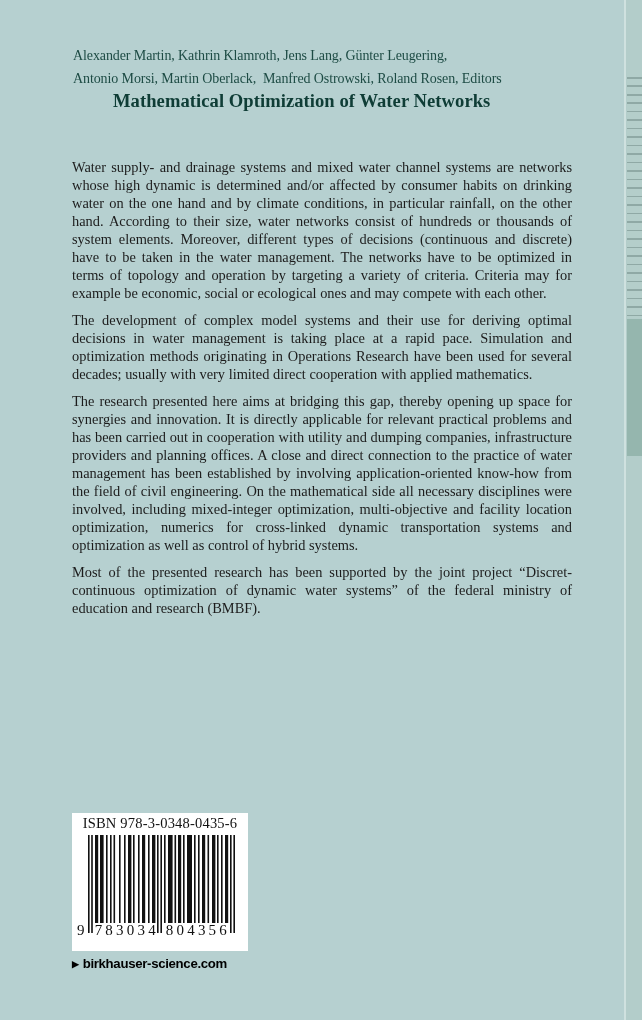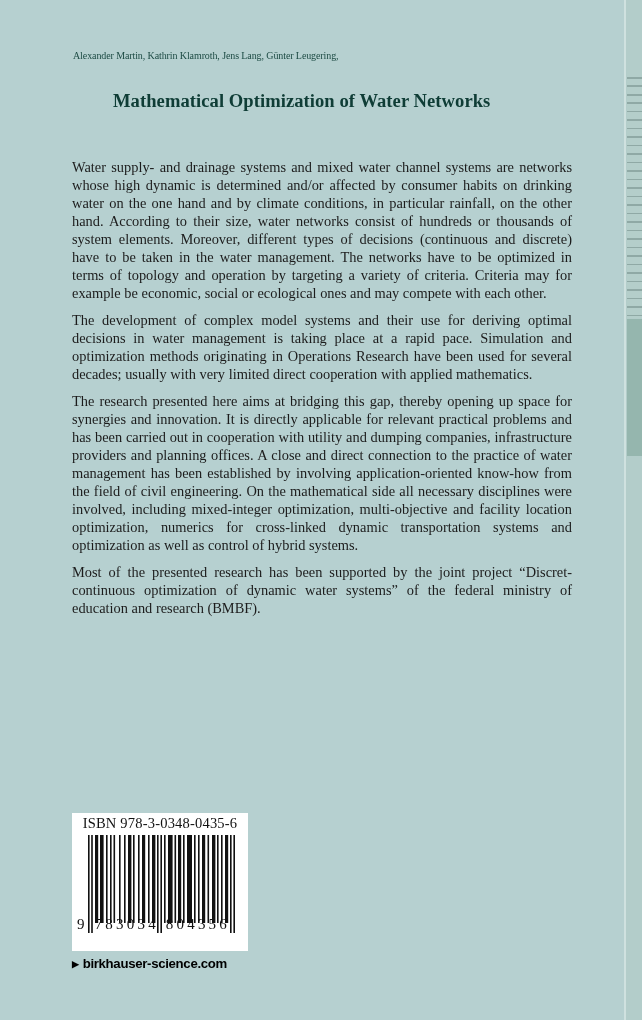--- a/index.html
+++ b/index.html
@@ -19,21 +19,21 @@
     position: absolute; left: 627px; top: 70px; width: 15px; height: 248px;
     background: repeating-linear-gradient(to bottom, #b4ceca 0px, #b4ceca 6.5px, #8fa9a5 6.5px, #8fa9a5 8.5px);
   }
   .spine-block {
     position: absolute; left: 627px; top: 319px; width: 15px; height: 137px;
     background: #95b6ae;
   }
   .authors {
     position: absolute; left: 73px; top: 44px; width: 520px;
     font-family: "Liberation Serif", serif;
-    font-size: 10px; line-height: 23px; color: #1d4b44;
+    font-size: 14px; line-height: 23px; color: #1d4b44;
     letter-spacing: -0.1px;
   }
   .title {
     position: absolute; left: 73px; top: 90px;
     font-family: "Liberation Serif", serif;
     font-weight: bold; font-size: 18.6px; color: #0f3d36;
     letter-spacing: 0.05px;
     margin-left: 40px;
   }
   .body-text {
@@ -50,21 +50,21 @@
   }
   .isbn-label {
     position: absolute; left: 0; top: 2px; width: 176px; text-align: center;
     font-family: "Liberation Serif", serif; font-size: 14.5px; color: #111;
     letter-spacing: 0.2px;
   }
   .barcode {
     position: absolute; left: 10px; top: 22px; width: 158px; height: 98px;
   }
   .barcode-digits {
-    position: absolute; left: 5px; top: 103px; width: 170px;
+    position: absolute; left: 5px; top: 109px; width: 170px;
     font-family: "Liberation Serif", serif; font-size: 15px; color: #111;
     letter-spacing: 3.2px; white-space: pre;
   }
   .publisher-link {
     position: absolute; left: 72px; top: 956px;
     font-family: Liberation Sans, sans-serif; font-weight: bold;
     font-size: 13.2px; color: #000000; letter-spacing: -0.3px;
     text-decoration: none;
   }
   .publisher-link .arrow { font-size: 9px; margin-right: 4px; position: relative; top: -1px; }
@@ -72,20 +72,21 @@
 </head>
 <body>
 
 <div class="cover">
   <div class="spine-edge"></div>
   <div class="spine-stripes"></div>
   <div class="spine-block"></div>
 
   <div class="authors">
     <div>Alexander Martin, Kathrin Klamroth, Jens Lang, Günter Leugering,</div>
+    <div style="white-space:pre;">Antonio Morsi, Martin Oberlack,  Manfred Ostrowski, Roland Rosen, Editors</div>
   </div>
 
   <div class="title">Mathematical Optimization of Water Networks</div>
 
   <div class="body-text">
     <p>Water supply- and drainage systems and mixed water channel systems are networks whose high dynamic is determined and/or affected by consumer habits on drinking water on the one hand and by climate conditions, in particular rainfall, on the other hand. According to their size, water networks consist of hundreds or thousands of system elements. Moreover, different types of decisions (continuous and discrete) have to be taken in the water management. The networks have to be optimized in terms of topology and operation by targeting a variety of criteria. Criteria may for example be economic, social or ecological ones and may compete with each other.</p>
     <p>The development of complex model systems and their use for deriving optimal decisions in water management is taking place at a rapid pace. Simulation and optimization methods originating in Operations Research have been used for several decades; usually with very limited direct cooperation with applied mathematics.</p>
     <p>The research presented here aims at bridging this gap, thereby opening up space for synergies and innovation. It is directly applicable for relevant practical problems and has been carried out in cooperation with utility and dumping companies, infrastructure providers and planning offices. A close and direct connection to the practice of water management has been established by involving application-oriented know-how from the field of civil engineering. On the mathematical side all necessary disciplines were involved, including mixed-integer optimization, multi-objective and facility location optimization, numerics for cross-linked dynamic transportation systems and optimization as well as control of hybrid systems.</p>
     <p>Most of the presented research has been supported by the joint project “Discret-continuous optimization of dynamic water systems” of the federal ministry of education and research (BMBF).</p>
   </div>

